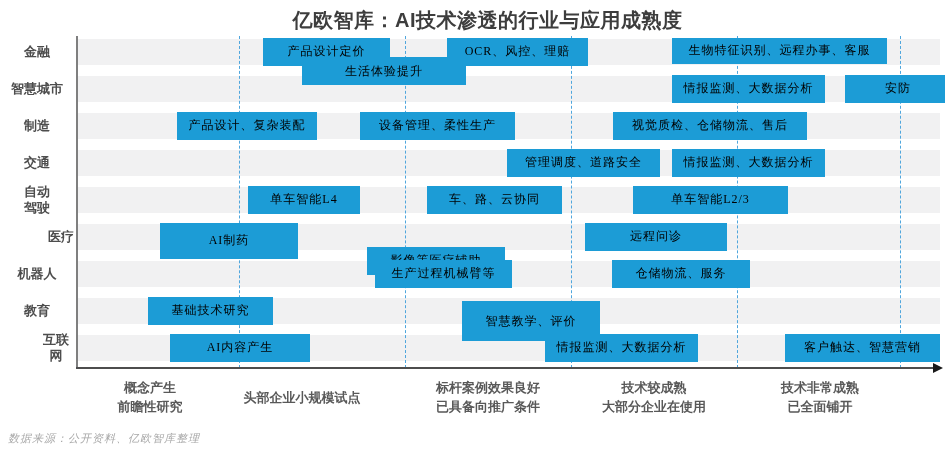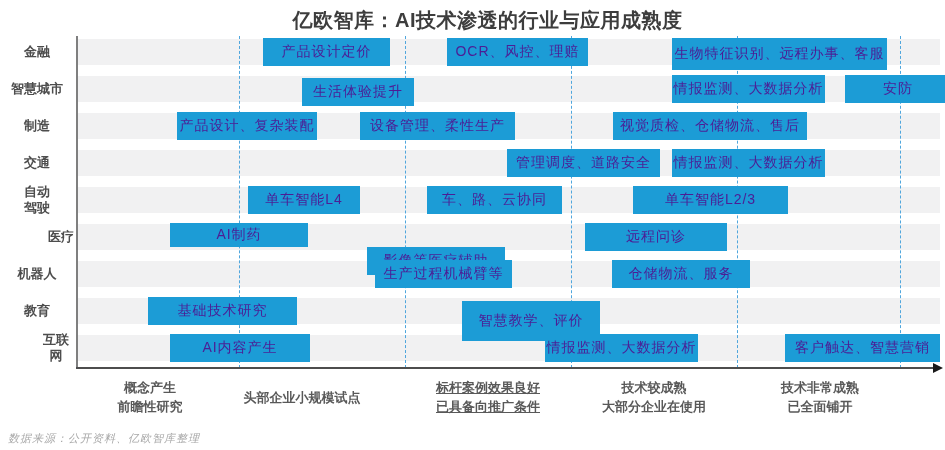--- a/index.html
+++ b/index.html
@@ -10,23 +10,23 @@
   }
   .chart-title {
     position:absolute; top:7px; left:30px; width:915px;
     text-align:center; font-size:20px; font-weight:bold;
     color:var(--title-text,#3d3d3d); letter-spacing:.5px;
   }
   .plot { position:absolute; left:0; top:0; width:945px; height:450px; }
   .band { position:absolute; left:78px; width:862px; background:var(--band,#f1f1f2); }
   .dash { position:absolute; top:36px; height:332px; width:0; border-left:1px dashed var(--dashed-line,#4fa6dd); }
   .bar  {
-    position:absolute; background:var(--bar,#1c9cd6); color:#4c1d95;
-    font-size:14px; display:flex; align-items:center; justify-content:center;
-    white-space:nowrap; letter-spacing:1px;
+    position:absolute; background:var(--bar,#1c9cd6); color:#000000;
+    font-size:12px; display:flex; align-items:center; justify-content:center;
+    white-space:nowrap; letter-spacing:1px;font-family:Liberation Serif, serif;
   }
   .rowlabel {
     position:absolute; left:0; width:74px; text-align:center;
     font-size:13px; font-weight:bold; color:var(--row-label,#4d4d4d);
     display:flex; flex-direction:column; justify-content:center; line-height:16px;
   }
   .yaxis { position:absolute; left:76px; top:36px; width:2px; height:332px; background:var(--axis,#7f7f7f); }
   .xaxis { position:absolute; left:76px; top:367px; width:858px; height:2px; background:var(--axis-dark,#4d4d4d); }
   .arrow {
     position:absolute; left:933px; top:363px; width:0; height:0;
@@ -63,38 +63,38 @@
   <div id="dashes">
       <div class="dash" style="left: 239px;"></div>
       <div class="dash" style="left: 405px;"></div>
       <div class="dash" style="left: 571px;"></div>
       <div class="dash" style="left: 737px;"></div>
       <div class="dash" style="left: 900px;"></div>
     </div>
   <div id="bars">
       <div class="bar" style="left: 263px; width: 127px; top: 37.7px; height: 28px;">产品设计定价</div>
       <div class="bar" style="left: 447px; width: 141px; top: 37.7px; height: 28px;">OCR、风控、理赔</div>
-      <div class="bar" style="left: 672px; width: 215px; top: 37.7px; height: 32px;">生物特征识别、远程办事、客服</div>
-      <div class="bar" style="left: 302px; width: 112px; top: 78px; height: 28px;">生活体验提升</div>
+      <div class="bar" style="left: 672px; width: 215px; top: 37.7px; height: 26px;">生物特征识别、远程办事、客服</div>
+      <div class="bar" style="left: 302px; width: 164px; top: 57px; height: 28px;">生活体验提升</div>
       <div class="bar" style="left: 672px; width: 153px; top: 74.7px; height: 28px;">情报监测、大数据分析</div>
       <div class="bar" style="left: 845px; width: 106px; top: 74.7px; height: 28px;">安防</div>
       <div class="bar" style="left: 177px; width: 140px; top: 111.7px; height: 28px;">产品设计、复杂装配</div>
       <div class="bar" style="left: 360px; width: 155px; top: 111.7px; height: 28px;">设备管理、柔性生产</div>
       <div class="bar" style="left: 613px; width: 194px; top: 111.7px; height: 28px;">视觉质检、仓储物流、售后</div>
       <div class="bar" style="left: 507px; width: 153px; top: 148.7px; height: 28px;">管理调度、道路安全</div>
       <div class="bar" style="left: 672px; width: 153px; top: 148.7px; height: 28px;">情报监测、大数据分析</div>
       <div class="bar" style="left: 248px; width: 112px; top: 185.7px; height: 28px;">单车智能L4</div>
       <div class="bar" style="left: 427px; width: 135px; top: 185.7px; height: 28px;">车、路、云协同</div>
       <div class="bar" style="left: 633px; width: 155px; top: 185.7px; height: 28px;">单车智能L2/3</div>
-      <div class="bar" style="left: 170px; width: 138px; top: 222.7px; height: 24px;">AI制药</div>
+      <div class="bar" style="left: 160px; width: 138px; top: 222.7px; height: 36px;">AI制药</div>
       <div class="bar" style="left: 367px; width: 138px; top: 222.7px; height: 28px; margin-top: 24px;">影像等医疗辅助</div>
       <div class="bar" style="left: 585px; width: 142px; top: 222.7px; height: 28px;">远程问诊</div>
       <div class="bar" style="left: 375px; width: 137px; top: 259.7px; height: 28px;">生产过程机械臂等</div>
       <div class="bar" style="left: 612px; width: 138px; top: 259.7px; height: 28px;">仓储物流、服务</div>
-      <div class="bar" style="left: 148px; width: 149px; top: 296.7px; height: 28px;">基础技术研究</div>
+      <div class="bar" style="left: 148px; width: 125px; top: 296.7px; height: 28px;">基础技术研究</div>
       <div class="bar" style="left: 462px; width: 138px; top: 301px; height: 40px;">智慧教学、评价</div>
       <div class="bar" style="left: 170px; width: 140px; top: 333.7px; height: 28px;">AI内容产生</div>
       <div class="bar" style="left: 545px; width: 153px; top: 333.7px; height: 28px;">情报监测、大数据分析</div>
       <div class="bar" style="left: 785px; width: 155px; top: 333.7px; height: 28px;">客户触达、智慧营销</div>
     </div>
   <div id="rowlabels">
       <div class="rowlabel" style="top: 32.7px; height: 38px;">
         <div class="">金融</div>
       </div>
       <div class="rowlabel" style="top: 69.7px; height: 38px;">
@@ -127,21 +127,21 @@
   <div class="xaxis"></div>
   <div class="arrow"></div>
   <div id="stages">
       <div class="stage" style="left: 150px;">
         <div class="">概念产生</div>
         <div class="">前瞻性研究</div>
       </div>
       <div class="stage" style="left: 302px;">
         <div class="">头部企业小规模试点</div>
       </div>
-      <div class="stage" style="left: 488px; text-decoration: underline;">
+      <div class="stage" style="left: 488px;">
         <div class="">标杆案例效果良好</div>
         <div class="">已具备向推广条件</div>
       </div>
       <div class="stage" style="left: 654px;">
         <div class="">技术较成熟</div>
         <div class="">大部分企业在使用</div>
       </div>
       <div class="stage" style="left: 820px;">
         <div class="">技术非常成熟</div>
         <div class="">已全面铺开</div>

